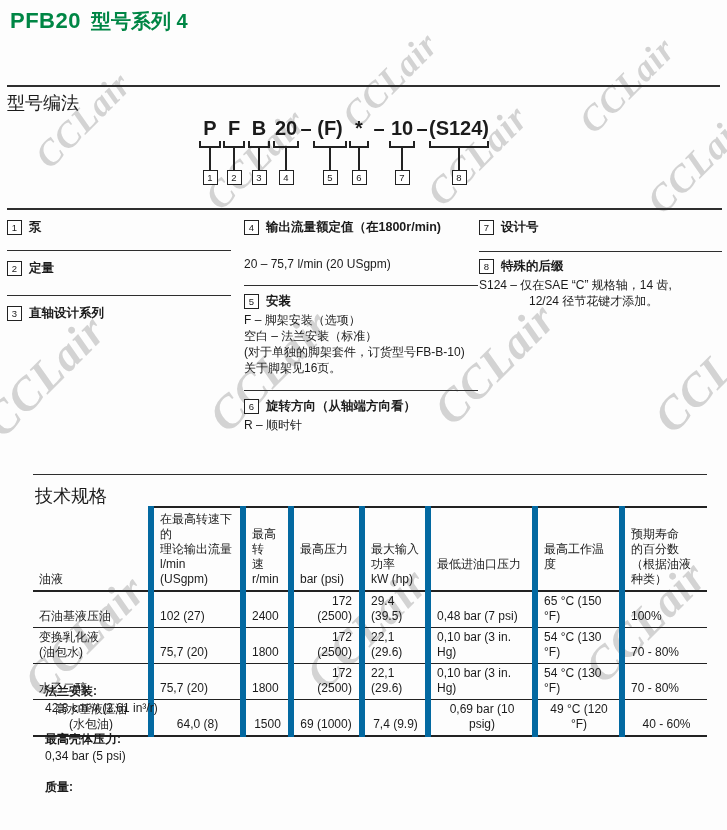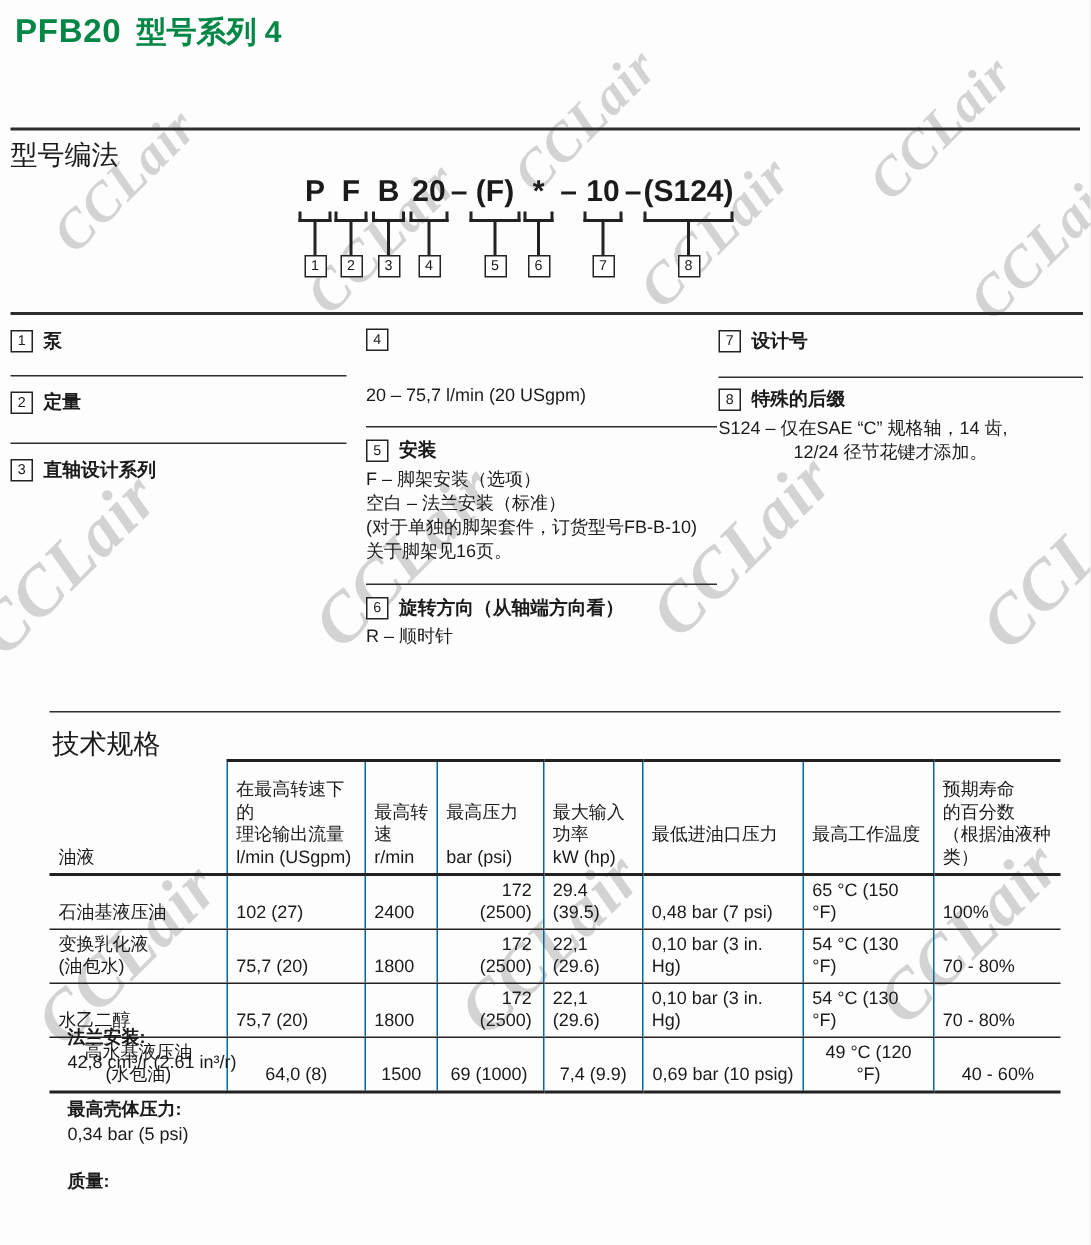--- a/index.html
+++ b/index.html
@@ -40,21 +40,21 @@
   .colsep{border-top:1.5px solid #2e2e2e;height:0;}
   .note-body{margin-top:21px;white-space:pre-line;}
   .note-lines{margin-top:3px;}
   .note-line{line-height:16px;}
   .indent-50{padding-left:50px;}
   .m-t9{margin-top:9px;} .m-t7{margin-top:7px;} .m-t6{margin-top:6px;}
   .sep-a{margin-top:15px;} .sep-b{margin-top:19px;} .sep-c{margin-top:13px;}
   .sep-d{margin-top:14px;} .sep-e{margin-top:16px;}
   
   .spec-table{position:absolute;left:33px;top:506px;width:674px;border-collapse:collapse;font-size:12px;table-layout:fixed;}
-  .spec-table th,.spec-table td{border-left:1px solid #0369a1;white-space:pre-line;line-height:15px;}
+  .spec-table th,.spec-table td{border-left:6px solid #0369a1;white-space:pre-line;line-height:15px;}
   .spec-table th:first-child,.spec-table td:first-child{border-left:none;}
   .spec-table thead th{vertical-align:bottom;text-align:left;font-weight:normal;
     padding:4px 5px 3px 6px;height:52px;border-top:2px solid #222;border-bottom:2px solid #222;}
   .spec-table thead th:first-child{border-top:none;}
   .spec-table thead th:nth-child(6),.spec-table thead th:nth-child(7){padding-bottom:18px;}
   .spec-table tbody td{vertical-align:bottom;padding:2px 5px 3px 6px;border-bottom:1px solid #222;}
   .spec-table tbody tr:last-child td{border-bottom:2px solid #222;text-align:center;}
   .spec-table tbody td:nth-child(4){text-align:right;padding-right:7px;}
   
   .notes{position:absolute;left:45px;top:683px;font-size:12px;line-height:16px;}
@@ -185,20 +185,21 @@
     <div class="colsep sep-b"></div>
     <div class="note-head m-t9">
       <span class="numbox">3</span>
       <span>直轴设计系列</span>
     </div>
   </div>
 
   <div class="col col-mid">
     <div class="note-head m-t9">
       <span class="numbox">4</span>
+      <span>输出流量额定值（在1800r/min)</span>
     </div>
     <div class="note-body">20 – 75,7 l/min (20 USgpm)</div>
     <div class="colsep sep-c"></div>
     <div class="note-head m-t7">
       <span class="numbox">5</span>
       <span>安装</span>
     </div>
     <div class="note-lines">
       <div class="note-line">F – 脚架安装（选项）</div>
       <div class="note-line">空白 – 法兰安装（标准）</div>

